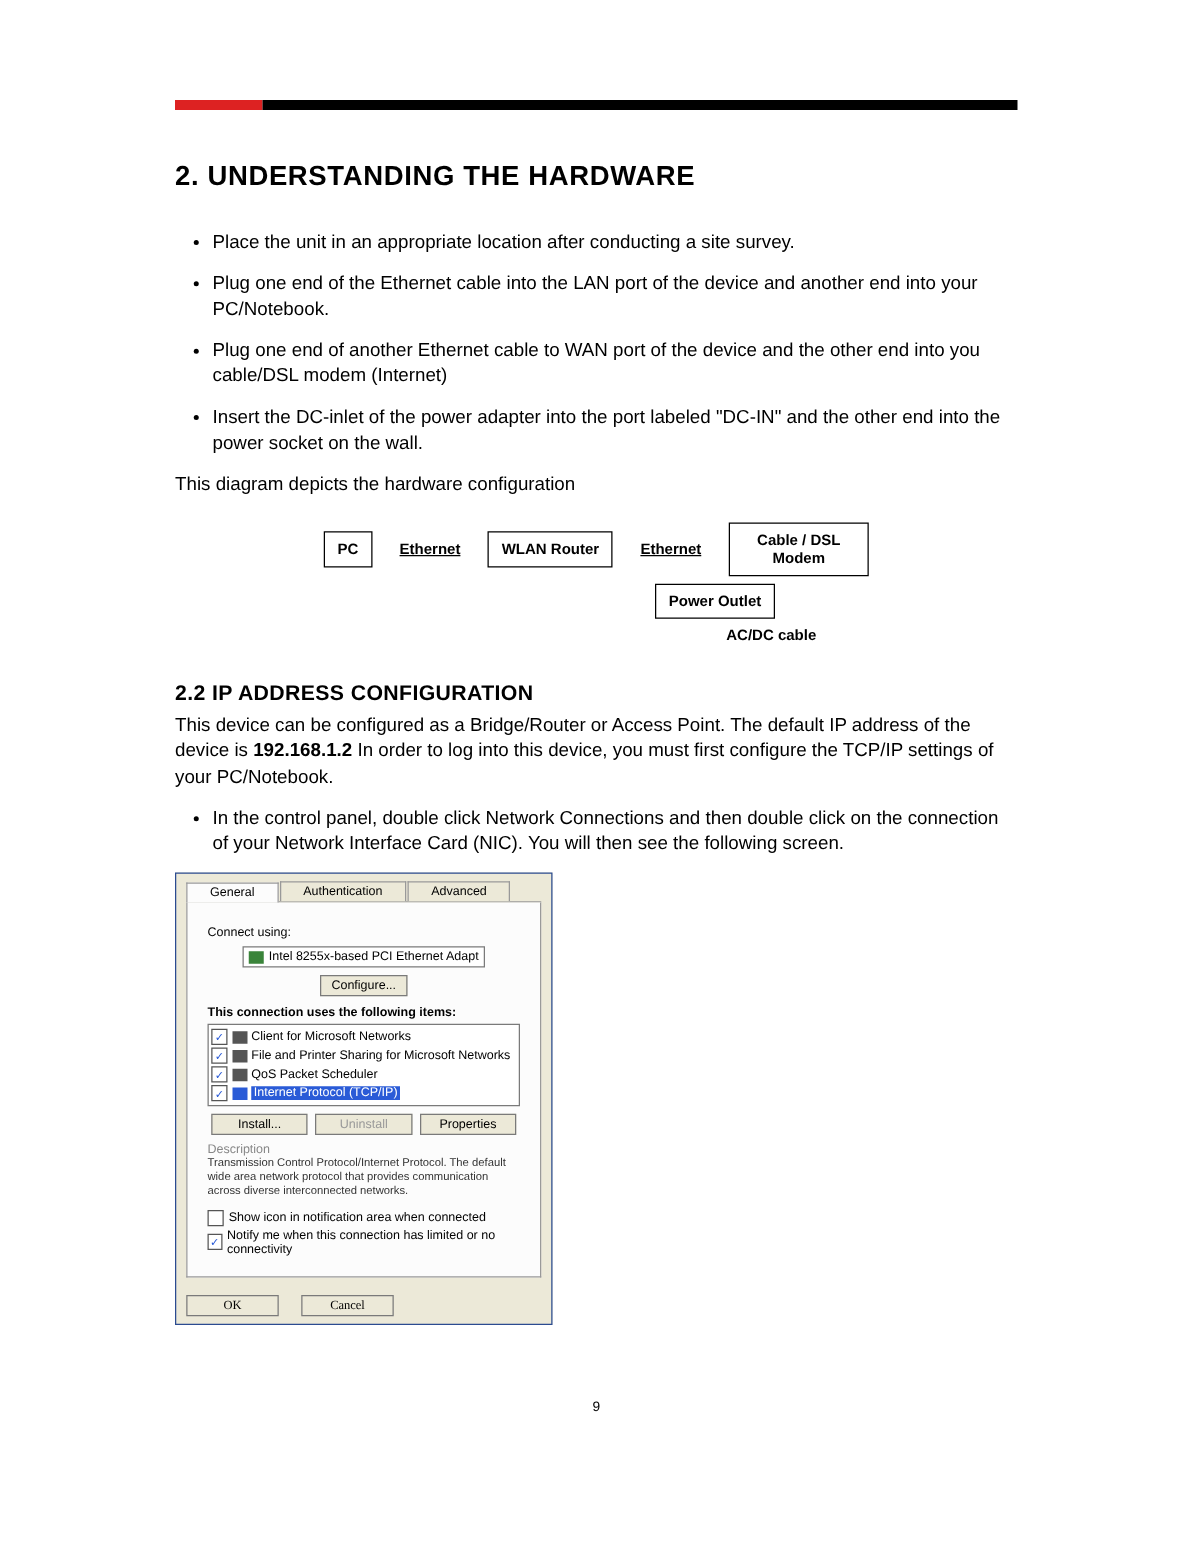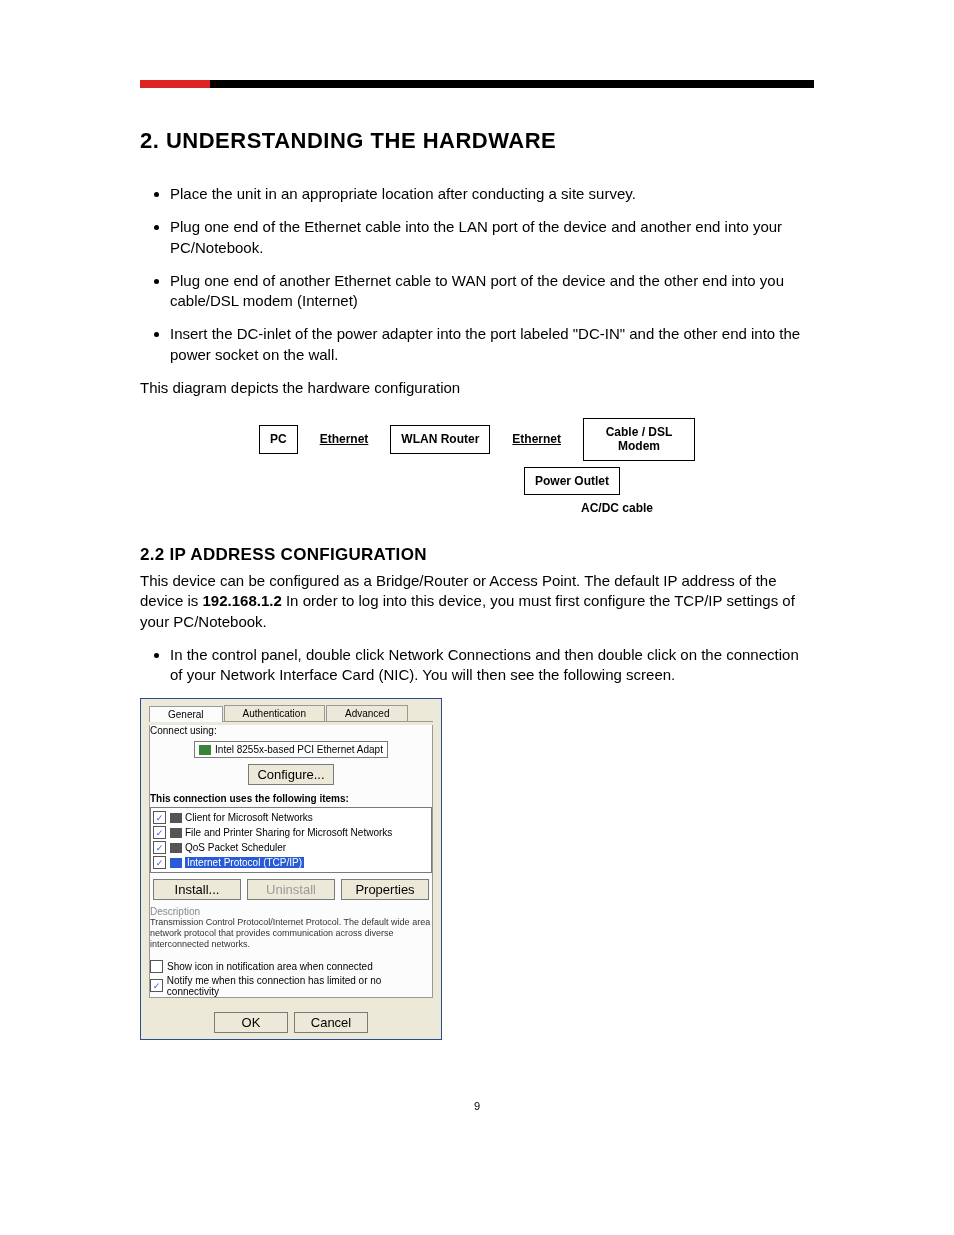--- a/index.html
+++ b/index.html
@@ -110,60 +110,60 @@
     border: 1px solid #999;
     border-bottom: none;
     background: #ece9d8;
     margin-right: 1px;
     position: relative;
   }
   .tab.active { background: #fcfcfc; top: 1px; }
   .tab-panel {
     border: 1px solid #999;
     border-top: none;
-    padding: 0;
+    padding: 16px;
     background: #fcfcfc;
     font-size: 10px;
   }
   .fieldrow { margin: 3px 0; }
   .adapter-box {
     border: 1px solid #7a7a7a;
     background: #fff;
     padding: 2px 4px;
     display: flex;
     align-items: center;
     margin-top: 2px;
   }
   .net-icon { width: 12px; height: 10px; background: #3a843a; margin-right: 4px; }
   .btn {
     border: 1px solid #7a7a7a;
     background: #ece9d8;
     padding: 2px 8px;
-    font-size: 13px;
+    font-size: 10px;
     display: inline-block;
     text-align: center;
   }
   .list-box {
     border: 1px solid #7a7a7a;
     background: #fff;
     margin-top: 2px;
     padding: 2px;
   }
   .list-item { display: flex; align-items: center; padding: 1px 0; }
   .list-item .cb { width: 11px; height: 11px; border: 1px solid #555; margin-right: 4px; display:flex;align-items:center;justify-content:center;font-size:9px;color:#2a5bd7; background:#fff;}
   .item-icon { width: 12px; height: 10px; background: #555; margin-right: 3px; }
   .item-icon.sel { background: #2a5bd7; }
   .selected-item { background: #2a5bd7; color: #fff; padding: 0 2px; }
   .btn-row { display: flex; justify-content: space-between; margin-top: 6px; }
   .btn-row .btn { flex: 1; margin: 0 3px; text-align: center; }
   .desc-label { color: #888; margin-top: 6px; }
   .desc-text { font-size: 9px; line-height: 1.2; color:#333; }
   .cb-row { display: flex; align-items: center; margin-top: 2px; font-size:10px;}
   .cb-row .cb { width: 11px; height: 11px; border: 1px solid #555; margin-right: 4px; display:flex;align-items:center;justify-content:center;font-size:9px;color:#2a5bd7; background:#fff;}
-  .dlg-btns { display: flex; justify-content: center; padding: 6px 8px; gap: 6px; }
+  .dlg-btns { display: flex; justify-content: flex-start; padding: 6px 8px; gap: 18px; font-family: Liberation Serif, serif; }
   .dlg-btns .btn { min-width: 56px; }
   .page-number { text-align: center; font-size: 11px; margin-top: 60px; }
 </style>
 </head>
 <body>
 
 <div class="page">
   <div class="top-rule">
     <div class="red"></div>
       <div class="black"></div>

